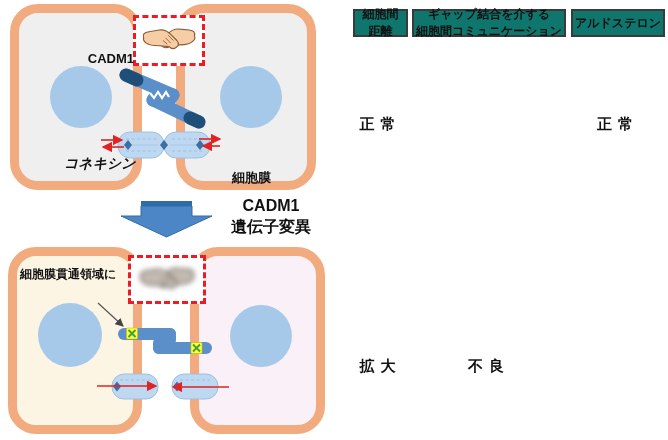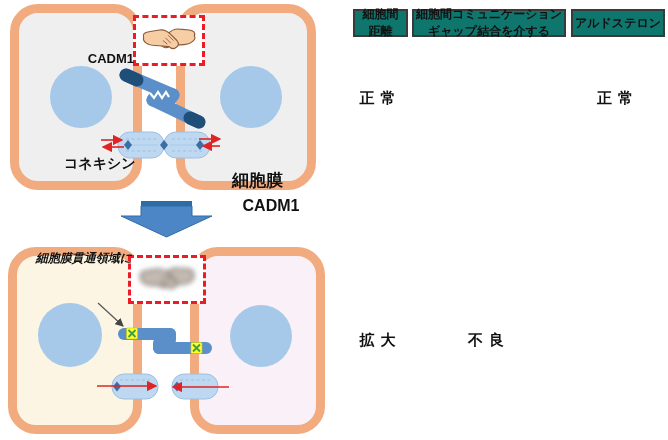--- a/index.html
+++ b/index.html
@@ -16,31 +16,31 @@
   #nuc-bl{left:38px;top:303px;width:64px;height:64px;}
   #nuc-br{left:230px;top:305px;width:62px;height:62px;}
   .adhesion-box{position:absolute;box-sizing:border-box;border:3px dashed #EC1B24;background:#fff;
                 display:flex;align-items:center;justify-content:center;z-index:2;}
   #adhesion-top{left:133px;top:15px;width:72px;height:51px;}
   #adhesion-bottom{left:128px;top:255px;width:78px;height:49px;}
   .blurred{filter:blur(2.5px) grayscale(0.75) brightness(0.9) contrast(0.95);}
   #overlay{position:absolute;left:0;top:0;width:668px;height:440px;z-index:3;pointer-events:none;}
   .lbl{position:absolute;font-weight:bold;z-index:4;white-space:nowrap;}
   #cadm1-label{left:78px;top:51px;width:56px;font-size:13px;text-align:right;}
-  #connexin-label{left:64px;top:155px;font-size:14px;}
-  #membrane-label{left:232px;top:169px;font-size:17px;}
+  #connexin-label{left:64px;top:155px;font-size:14px;font-style:italic;}
+  #membrane-label{left:232px;top:169px;font-size:13px;}
   #transition-label{left:224px;top:196px;width:94px;font-size:16px;line-height:1.3;text-align:center;white-space:normal;}
-  #mutation-note{left:20px;top:250px;width:112px;font-size:12px;line-height:1.45;text-align:right;white-space:normal;font-style:italic;}
+  #mutation-note{left:20px;top:266px;width:112px;font-size:12px;line-height:1.45;text-align:left;white-space:normal;}
   .hdr-box{position:absolute;top:9px;height:28px;box-sizing:border-box;border:2px solid #3A3A3A;background:#0f766e;
            display:flex;flex-direction:column;justify-content:center;text-align:center;
            font-weight:bold;font-size:12px;line-height:1.4;z-index:4;}
   #hdr-1{left:353px;width:55px;}
   #hdr-2{left:412px;width:154px;}
   #hdr-3{left:571px;width:94px;}
-  .val{position:absolute;font-weight:bold;font-size:15px;letter-spacing:6px;text-align:center;z-index:4;}
+  .val{position:absolute;font-weight:bold;font-size:15px;letter-spacing:6px;text-align:center;z-index:4;margin-top:26px;}
   .val.row1{top:89px;}
   .val.row2{top:331px;}
   #val-n1,#val-m1{left:353px;width:55px;}
   #val-n2,#val-m2{left:412px;width:154px;}
   #val-n3,#val-m3{left:571px;width:94px;}
 </style>
 </head>
 <body>
 
 <div id="canvas">
@@ -148,33 +148,34 @@
       <line x1="229" y1="387" x2="173" y2="387" stroke="#E02424" stroke-width="1.6" marker-end="url(#mRed)"></line>
     </g>
   </svg>
 
   <div class="lbl" id="cadm1-label">CADM1</div>
   <div class="lbl" id="connexin-label">コネキシン</div>
   <div class="lbl" id="membrane-label">細胞膜</div>
 
   <div class="lbl" id="transition-label">
     <span style="display:block">CADM1</span>
+    <span style="display:block">遺伝子変異</span>
   </div>
 
   <div class="lbl" id="mutation-note">
     <span style="display:block">細胞膜貫通領域に</span>
   </div>
 
   <div class="hdr-box" id="hdr-1">
     <span>細胞間</span>
     <span>距離</span>
   </div>
   <div class="hdr-box" id="hdr-2">
+    <span>ギャップ結合を介する</span>
     <span>細胞間コミュニケーション</span>
-    <span>ギャップ結合を介する</span>
   </div>
   <div class="hdr-box" id="hdr-3">
     <span>アルドステロン</span>
   </div>
 
   <div class="val row1" id="val-n1">正常</div>
   <div class="val row1" id="val-n3">正常</div>
 
   <div class="val row2" id="val-m1">拡大</div>
   <div class="val row2" id="val-m2">不良</div>

